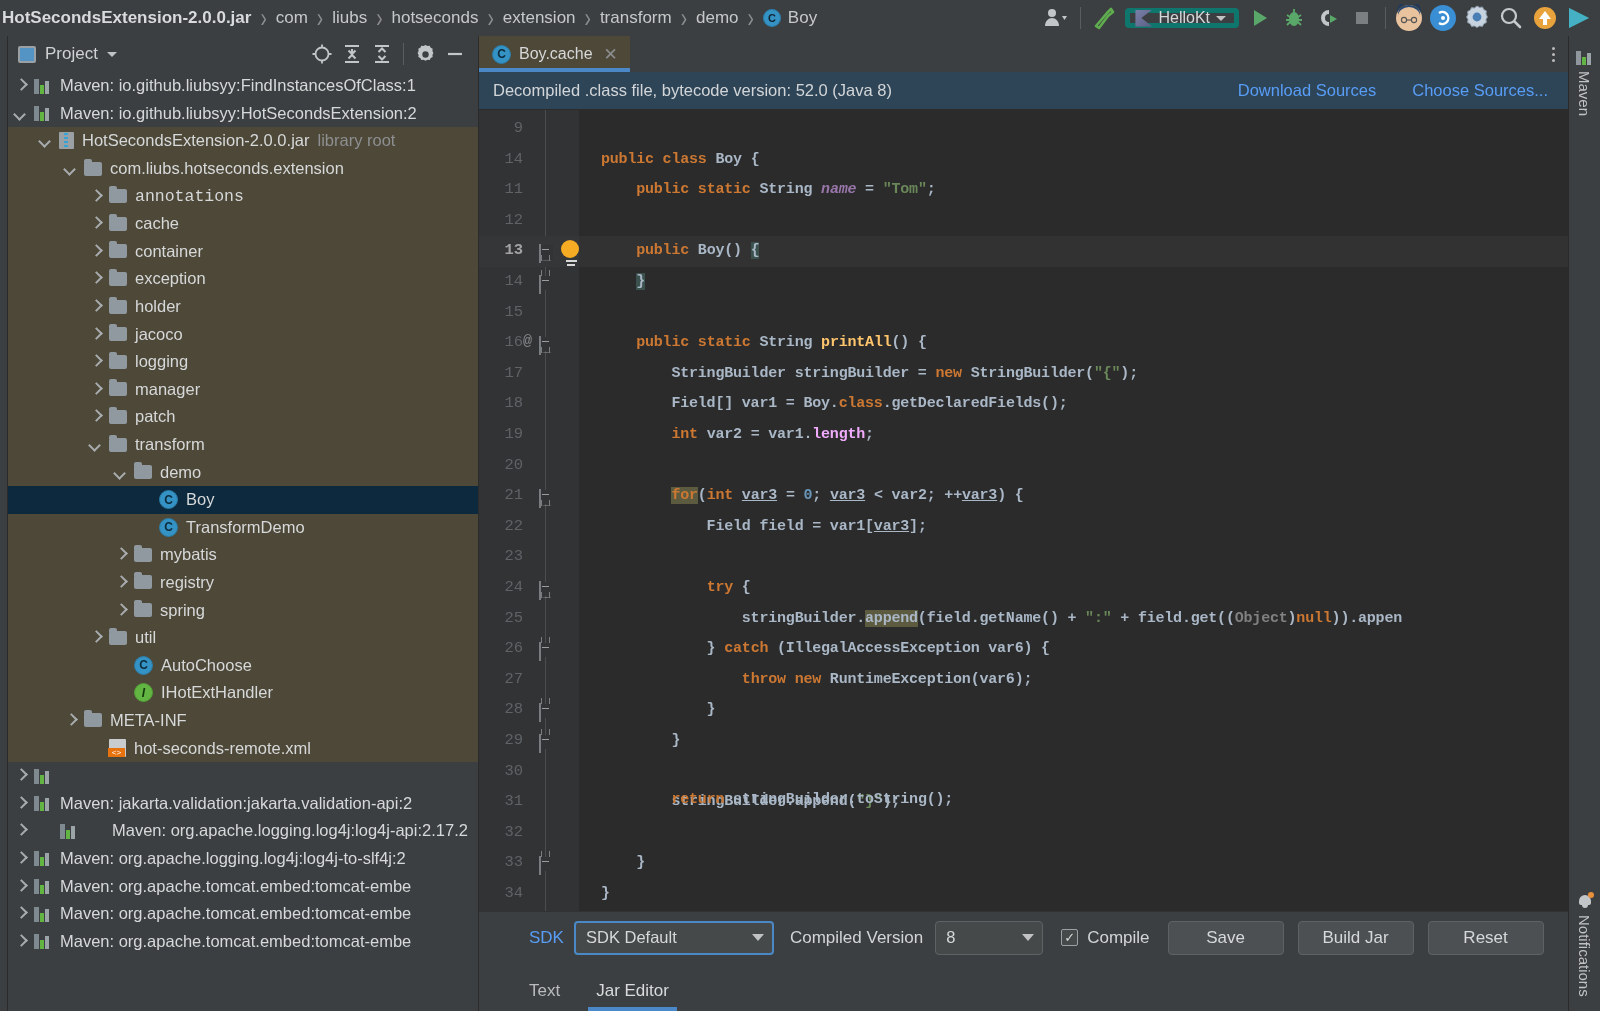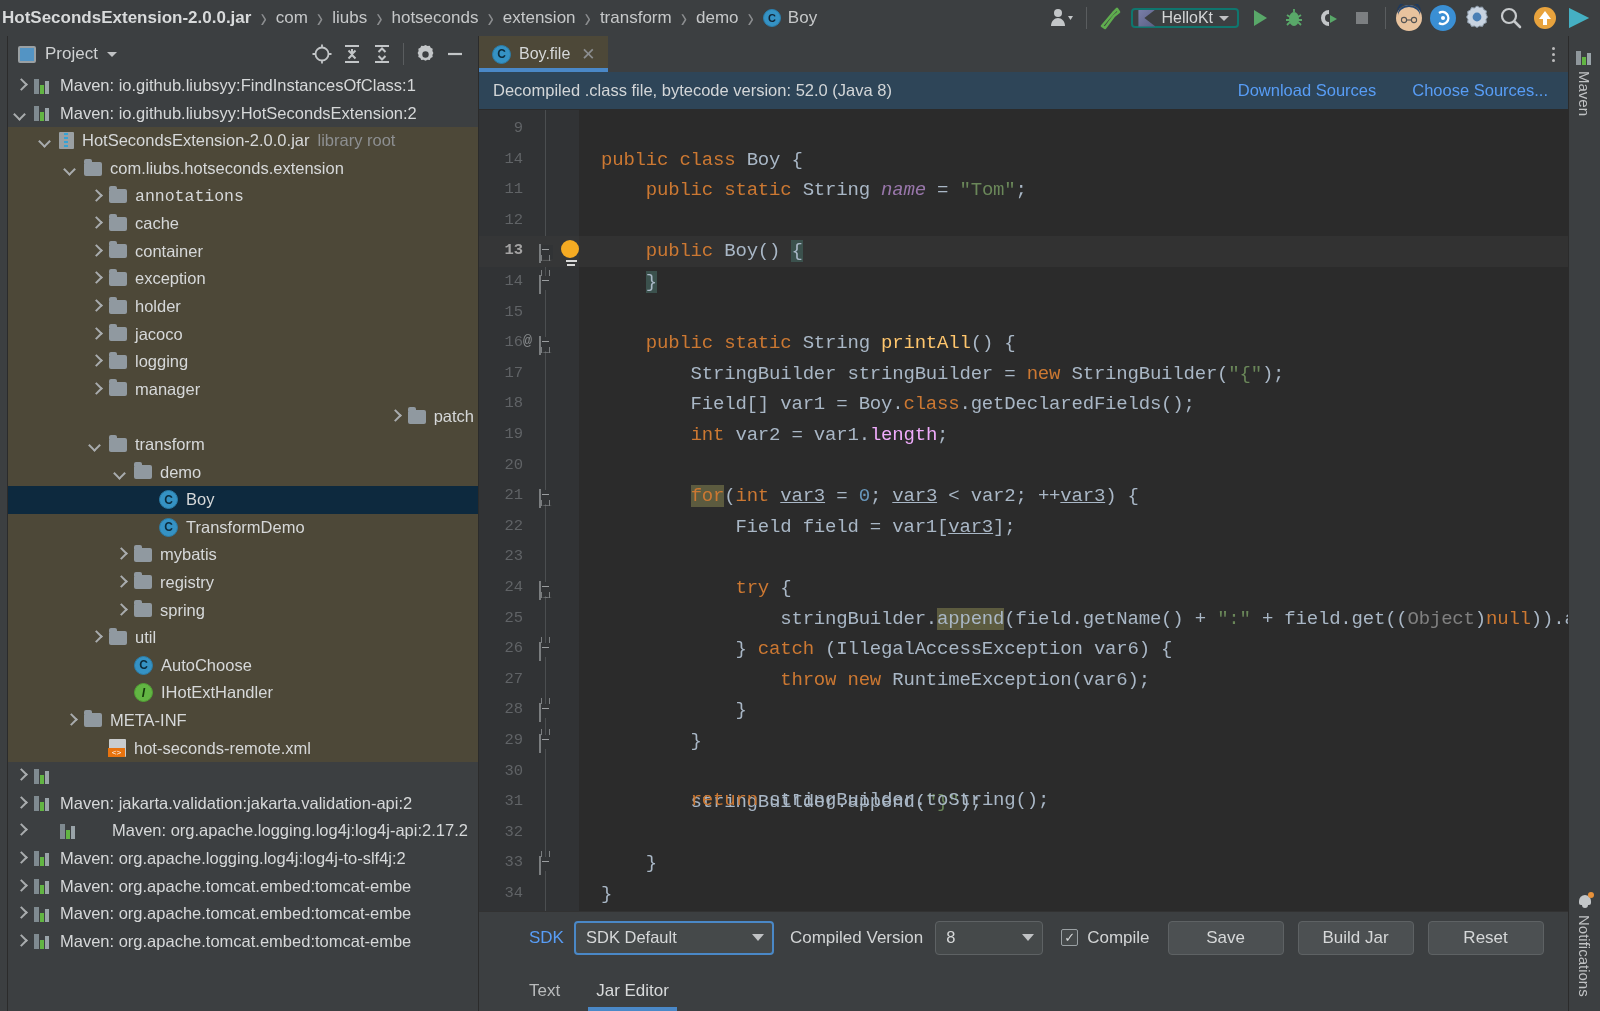--- a/index.html
+++ b/index.html
@@ -33,21 +33,21 @@
     align-items: center; justify-content: center; margin-right: 7px;
     border: 1.5px solid #2a7fae;
   }
   .toolbar-right { display: flex; align-items: center; gap: 0px; padding-right: 4px; flex: 0 0 auto; }
   .tb-btn {
     width: 34px; height: 34px; display: flex; align-items: center; justify-content: center;
     position: relative;
   }
   .tb-sep { width: 1px; height: 22px; background: #5a5d5f; margin: 0 6px; }
   .runcfg {
-    display: flex; align-items: center; height: 20px; border: 2px solid #0f766e;
+    display: flex; align-items: center; height: 20px; border: 5px solid #0f766e;
     border-radius: 4px; padding: 0 8px 0 5px; gap: 6px; margin: 0 4px; justify-content: center;
   }
   .runcfg .kicon {
     width: 17px; height: 17px; background: linear-gradient(135deg,#7a7fa8,#5a5f85);
     clip-path: polygon(0 0, 100% 0, 35% 50%, 100% 100%, 0 100%);
   }
   .runcfg .label { font-size: 16px; color: #d4d6d7; }
   .caret { width: 0; height: 0; border-left: 5px solid transparent; border-right: 5px solid transparent; border-top: 5px solid #c0c2c4; }
 
   
@@ -149,21 +149,21 @@
     position:absolute; width:20px; height:26px;
   }
   .bulb .b { width:18px; height:18px; border-radius:50%; background:#f5ab23; }
   .bulb .s { width:11px; height:2px; background:#d9d9d9; margin:2px auto 0; }
   .bulb .s2 { width:8px; height:2px; background:#d9d9d9; margin:2px auto 0; }
   .annot { position:absolute; font-size:15px; color:#888b8d; font-family:"Liberation Mono", monospace; }
 
   .codebody { flex: 1 1 auto; position: relative; overflow: hidden; }
   .cline {
     position:absolute; left:0; white-space: pre; font-family:"Liberation Mono", monospace;
-    font-size: 19px; line-height: 30.6px; color:#a9b7c6; letter-spacing: -0.2px;
+    font-size: 15px; line-height: 30.6px; color:#a9b7c6; letter-spacing: -0.2px; font-weight: bold;
   }
   .curline-hl { position:absolute; left:0; right:0; height:30.6px; background:#323232; }
   .kw { color:#cc7832; }
   .str { color:#6a8759; }
   .fld { color:#9876aa; font-style: italic; }
   .fld2 { color:#f0abfc; }
   .mth { color:#ffc66d; }
   .num { color:#6897bb; }
   .gray { color:#808080; }
   .brace-hl { background:#3b514d; }
@@ -464,21 +464,21 @@
             </span>
             <span class="tlabel">logging</span>
           </div>
           <div class="trow jarbg" style="padding-left: 81px;">
             <span class="arrow r"></span>
             <span class="ic">
               <span class="ic-folder"></span>
             </span>
             <span class="tlabel">manager</span>
           </div>
-          <div class="trow jarbg" style="padding-left: 37px; justify-content: flex-end;">
+          <div class="trow jarbg" style="padding-left: 81px;">
             <span class="arrow r"></span>
             <span class="ic">
               <span class="ic-folder"></span>
             </span>
             <span class="tlabel">patch</span>
           </div>
           <div class="trow jarbg" style="padding-left: 81px;">
             <span class="arrow d"></span>
             <span class="ic">
               <span class="ic-folder"></span>
@@ -624,21 +624,21 @@
             </span>
             <span class="tlabel">Maven: org.apache.tomcat.embed:tomcat-embe</span>
           </div>
         </div>
     </div>
 
     <div class="editorwrap">
       <div class="tabbar">
         <div class="tab">
           <span class="ic-class">C</span>
-          <span>Boy.file</span>
+          <span>Boy.cache</span>
           <span class="tclose">✕</span>
         </div>
         <div class="tspacer"></div>
         <div class="tab-more">
           <span class="dots3">
               <i></i>
               <i></i>
               <i></i>
             </span>
         </div>

